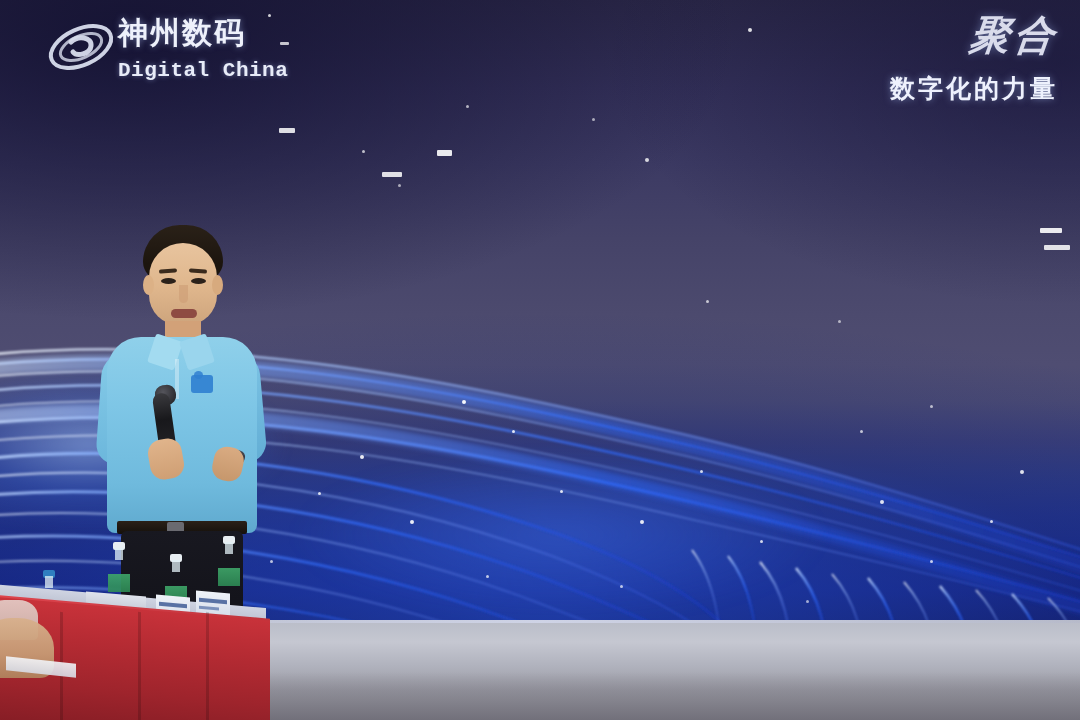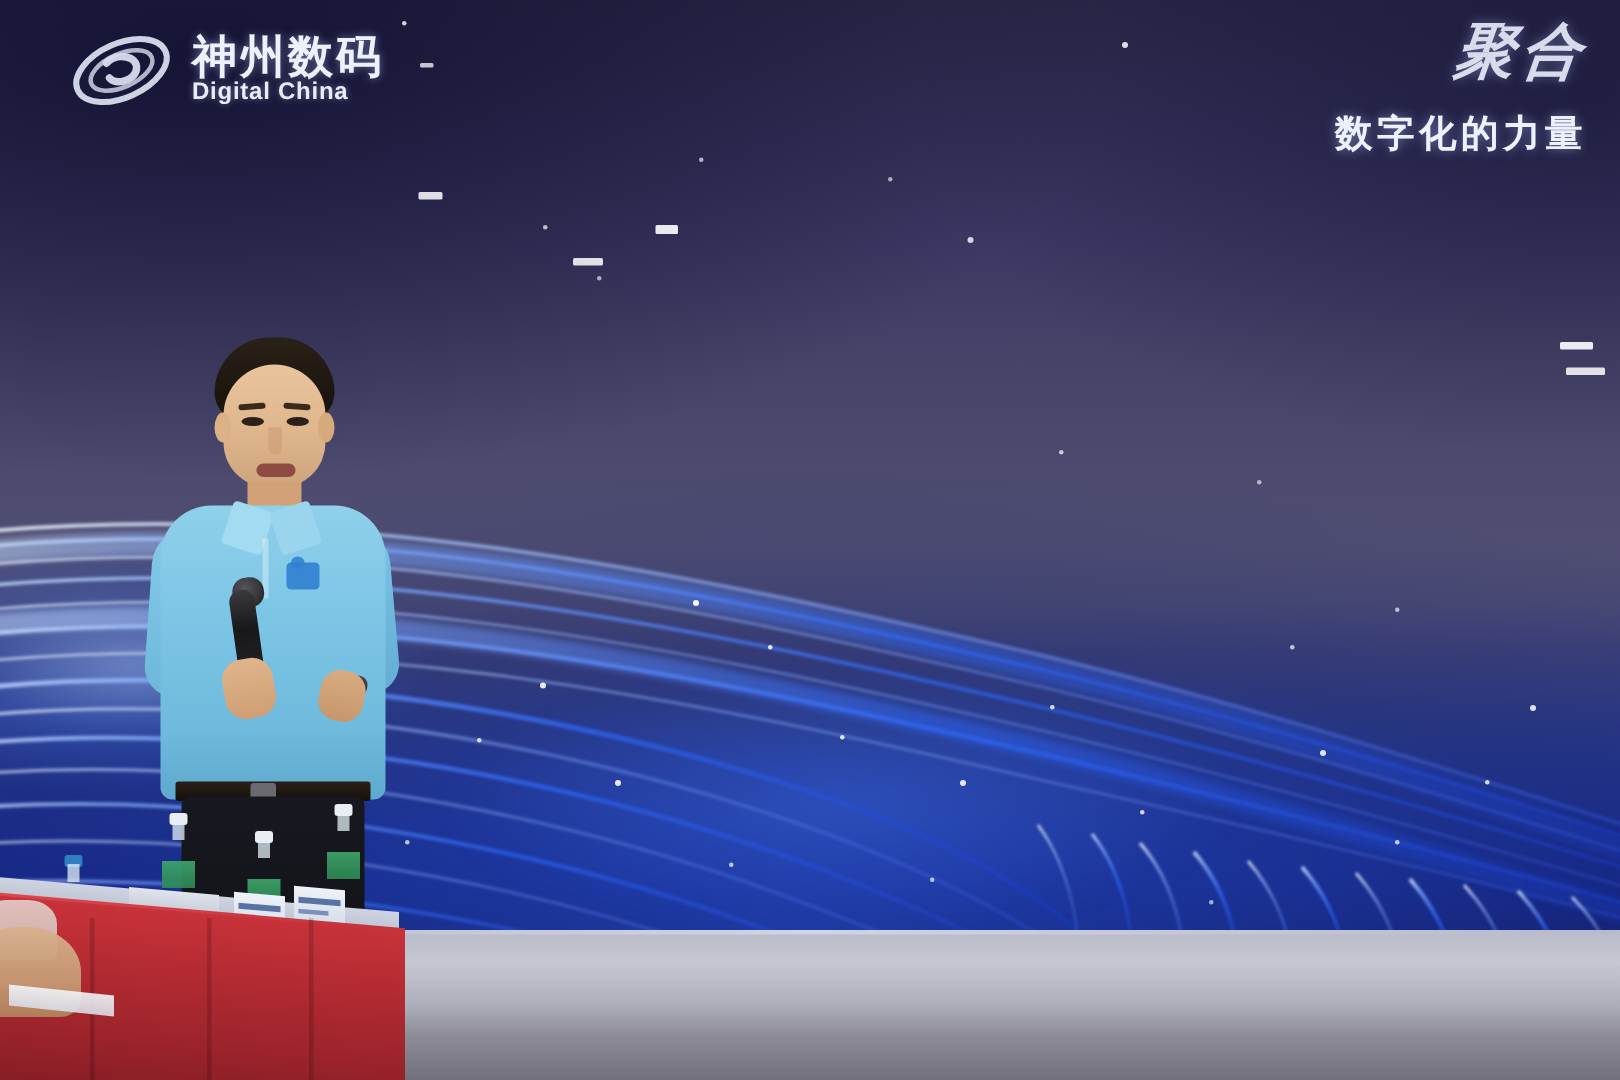--- a/index.html
+++ b/index.html
@@ -55,31 +55,32 @@
     filter:blur(10px);pointer-events:none;
   }
 
   
   .particles{position:absolute;inset:0;pointer-events:none;}
   .p{position:absolute;background:#fff;border-radius:50%;}
   .pd{position:absolute;background:#fff;border-radius:1px;}
 
   
   .logo-dc{
-    position:absolute;left:44px;top:18px;display:flex;align-items:center;gap:10px;
+    position:absolute;left:44px;top:18px;display:flex;align-items:flex-start;
   }
   .logo-mark{width:74px;height:58px;opacity:.93;}
   .logo-words{display:flex;flex-direction:column;line-height:1;}
   .logo-cn{
     font-size:30px;font-weight:700;color:#eef1fb;letter-spacing:2px;
     text-shadow:0 0 6px rgba(180,200,255,.5);
   }
   .logo-en{
-    font-size:16px;font-weight:700;color:#e8ecf8;letter-spacing:.5px;margin-top:0;
+    font-size:21px;font-weight:700;color:#e8ecf8;letter-spacing:.5px;margin-top:12px;
     text-shadow:0 0 5px rgba(180,200,255,.45);
+    font-family:Liberation Mono, monospace;
   }
 
   .brand-right{position:absolute;right:22px;top:16px;text-align:right;}
   .brand-cal{
     font-family:"DejaVu Serif","Liberation Serif",serif;
     font-size:40px;font-weight:700;color:#e9ecfa;letter-spacing:4px;
     font-style:italic;line-height:.95;opacity:.92;
     text-shadow:0 0 8px rgba(170,195,255,.45);
     transform:skewX(-6deg);
   }

